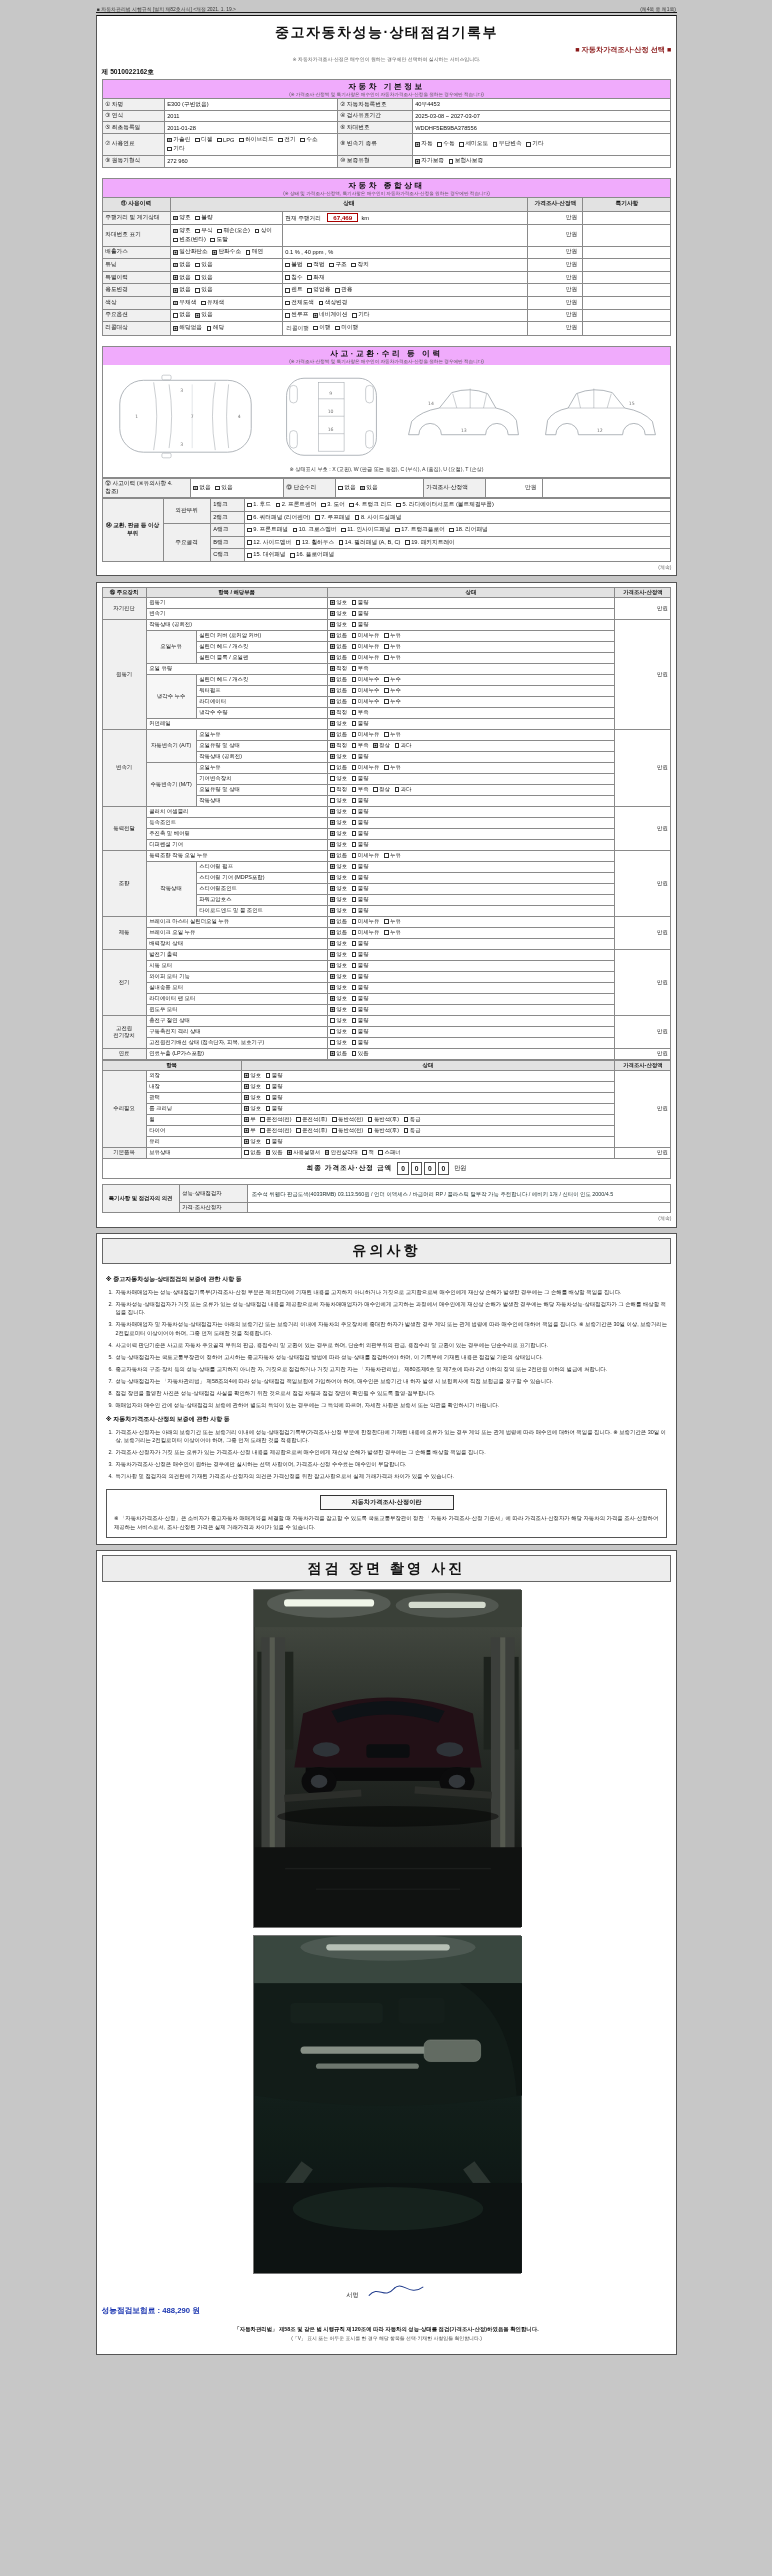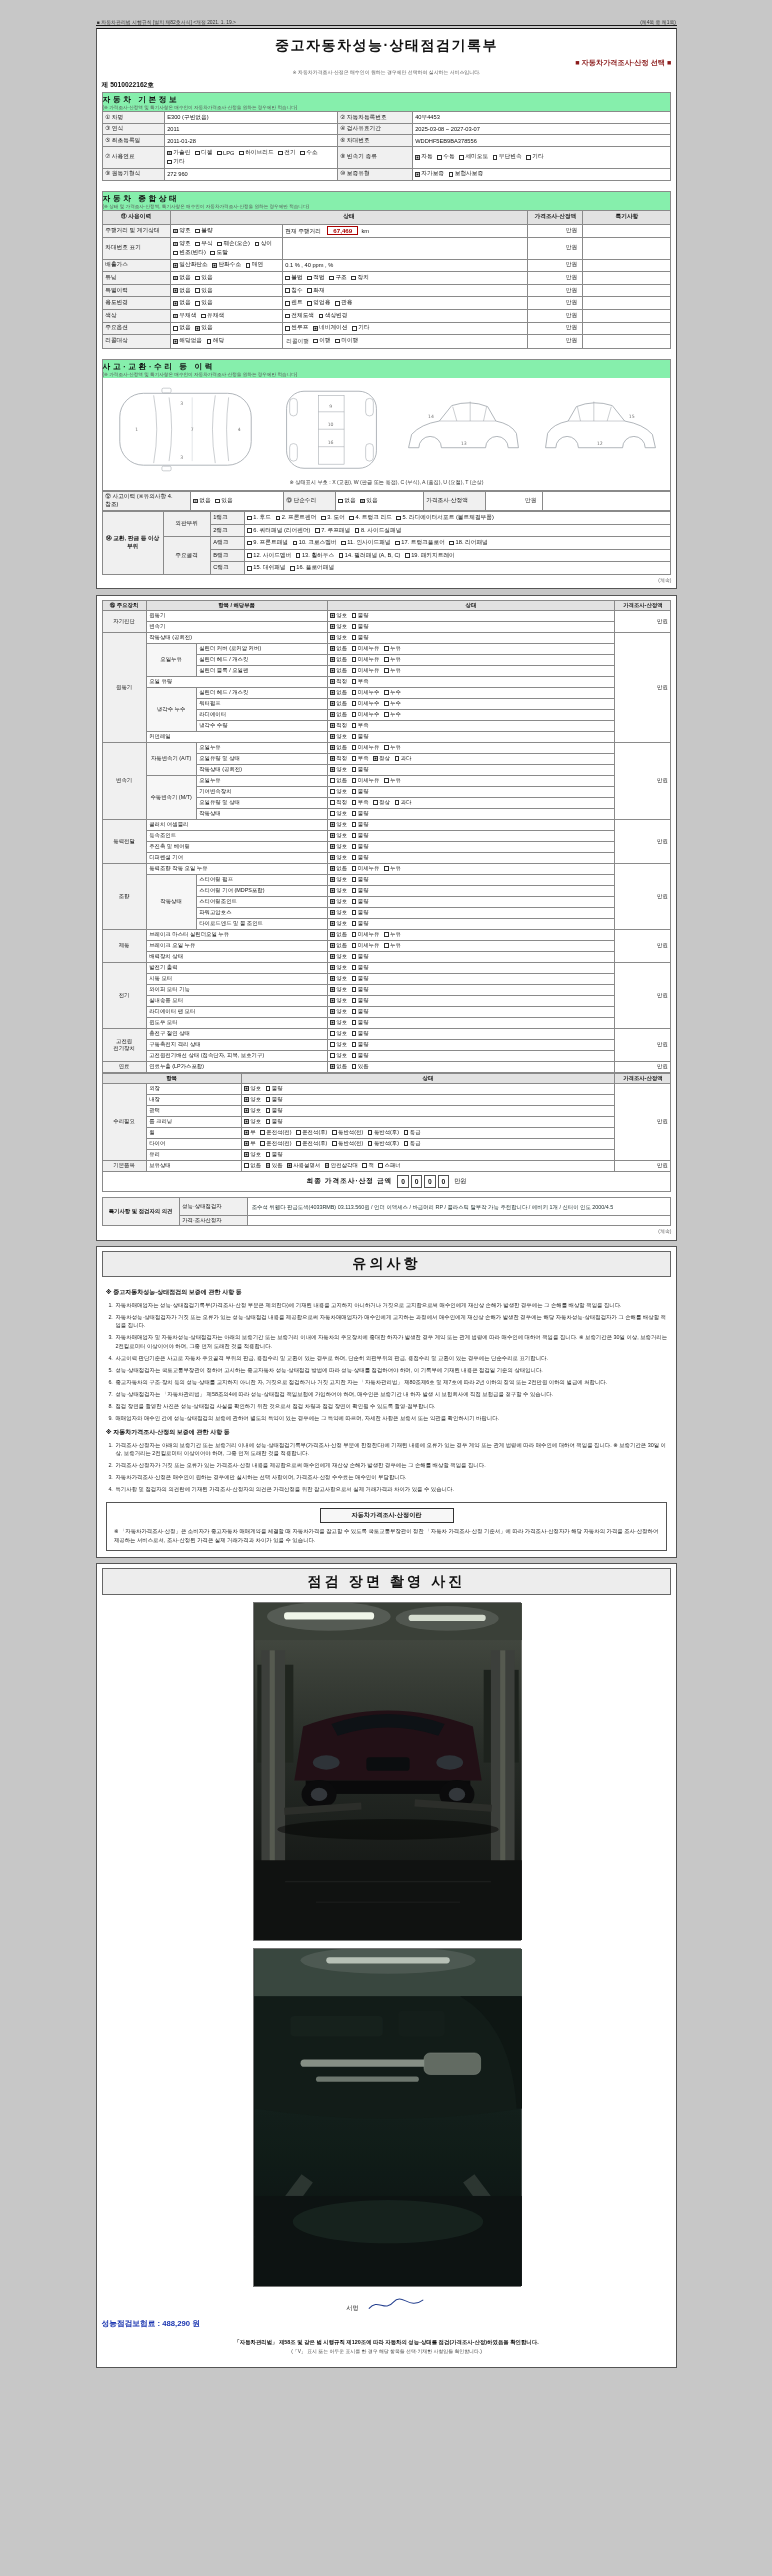--- a/index.html
+++ b/index.html
@@ -7,31 +7,31 @@
     --fee-blue:#1a35b0;
     --accent-red:#aa0000;
   }
   *{box-sizing:border-box;margin:0;padding:0}
   body{
     width:773px;height:2576px;overflow:hidden;
     background:#c7c7c7;
     font-family:"Liberation Sans","DejaVu Sans",sans-serif;
     color:#111;font-size:6.2px;
   }
-  .page{width:773px;height:2576px;padding-top:18px}
+  .page{width:773px;height:2576px;padding-top:5px}
   .doc{width:581px;margin:0 auto}
   .form-ref-row{display:flex;justify-content:space-between;font-size:4.9px;color:#333;padding:0.5px 1px}
   .topline{height:1px;background:#1a1a1a;margin-bottom:2.1px}
   .panel{background:#fff;border:0.5px solid #555;margin-bottom:5.2px;padding:4.1px 4.6px 5.2px}
   .panel-top{border-top:1.5px solid #111}
   h1.title{text-align:center;font-size:14px;font-weight:bold;letter-spacing:1.5px;padding-top:4.1px}
   .badge{text-align:right;color:var(--badge-red);font-weight:bold;font-size:7.2px;margin-top:2.6px}
   .subtitle{text-align:center;font-size:4.9px;color:#555;margin:1.5px 0 5.2px}
   .docno{font-size:6.7px;font-weight:bold;margin:2.1px 0 2.6px}
-  .secbar{background:#86efac;border:0.5px solid #8a8a8a;border-bottom:none;text-align:left;padding:2.1px 0 1px}
+  .secbar{background:#f0abfc;border:0.5px solid #8a8a8a;border-bottom:none;text-align:center;padding:2.1px 0 1px}
   .secbar .t{font-size:7.7px;font-weight:bold;letter-spacing:2.6px}
   .secbar .n{font-size:4.6px;color:#555;letter-spacing:0}
   .mt{margin-top:10px}
   table.grid{width:100%;border-collapse:collapse;table-layout:fixed;background:#fff}
   .grid th,.grid td{border:0.5px solid #8a8a8a;font-size:5.7px;padding:1.3px 2.6px;vertical-align:middle;word-break:keep-all}
   .grid th{background:#e2e2e2;font-weight:bold;padding:2.1px 1px}
   td.lbl{background:#f0f0f0}
   td.grp{background:#f0f0f0;text-align:center}
   td.subc{background:#f7f7f7;text-align:center;font-size:5.4px}
   td.item{padding-left:4.1px}

